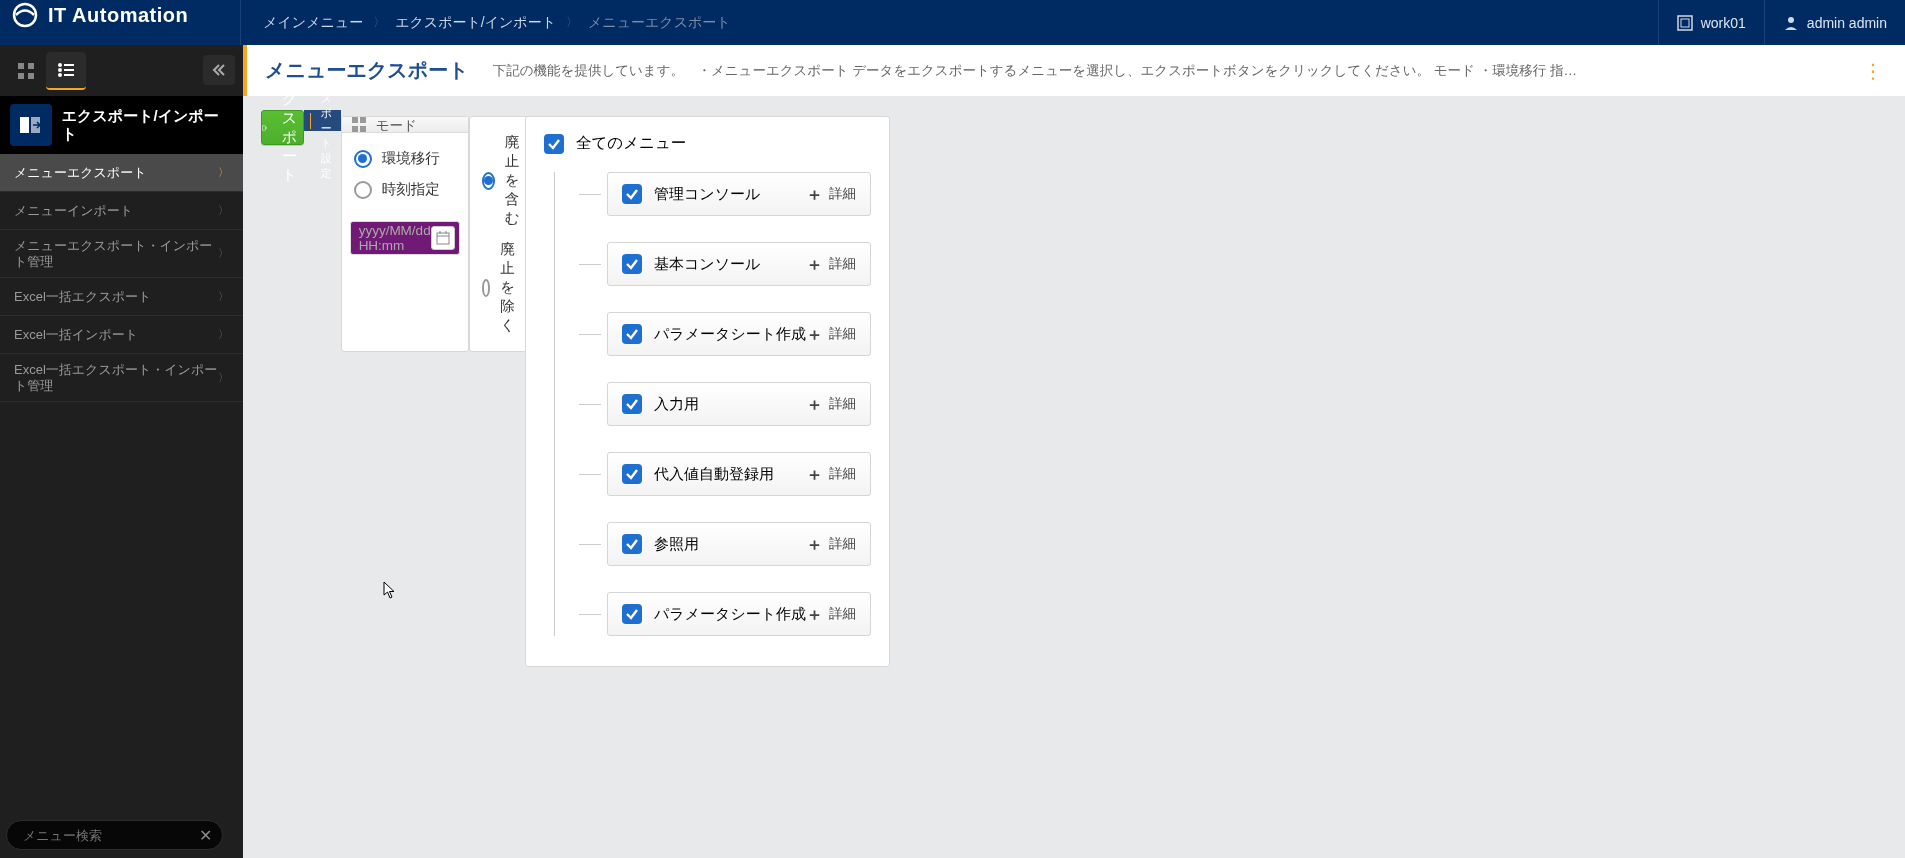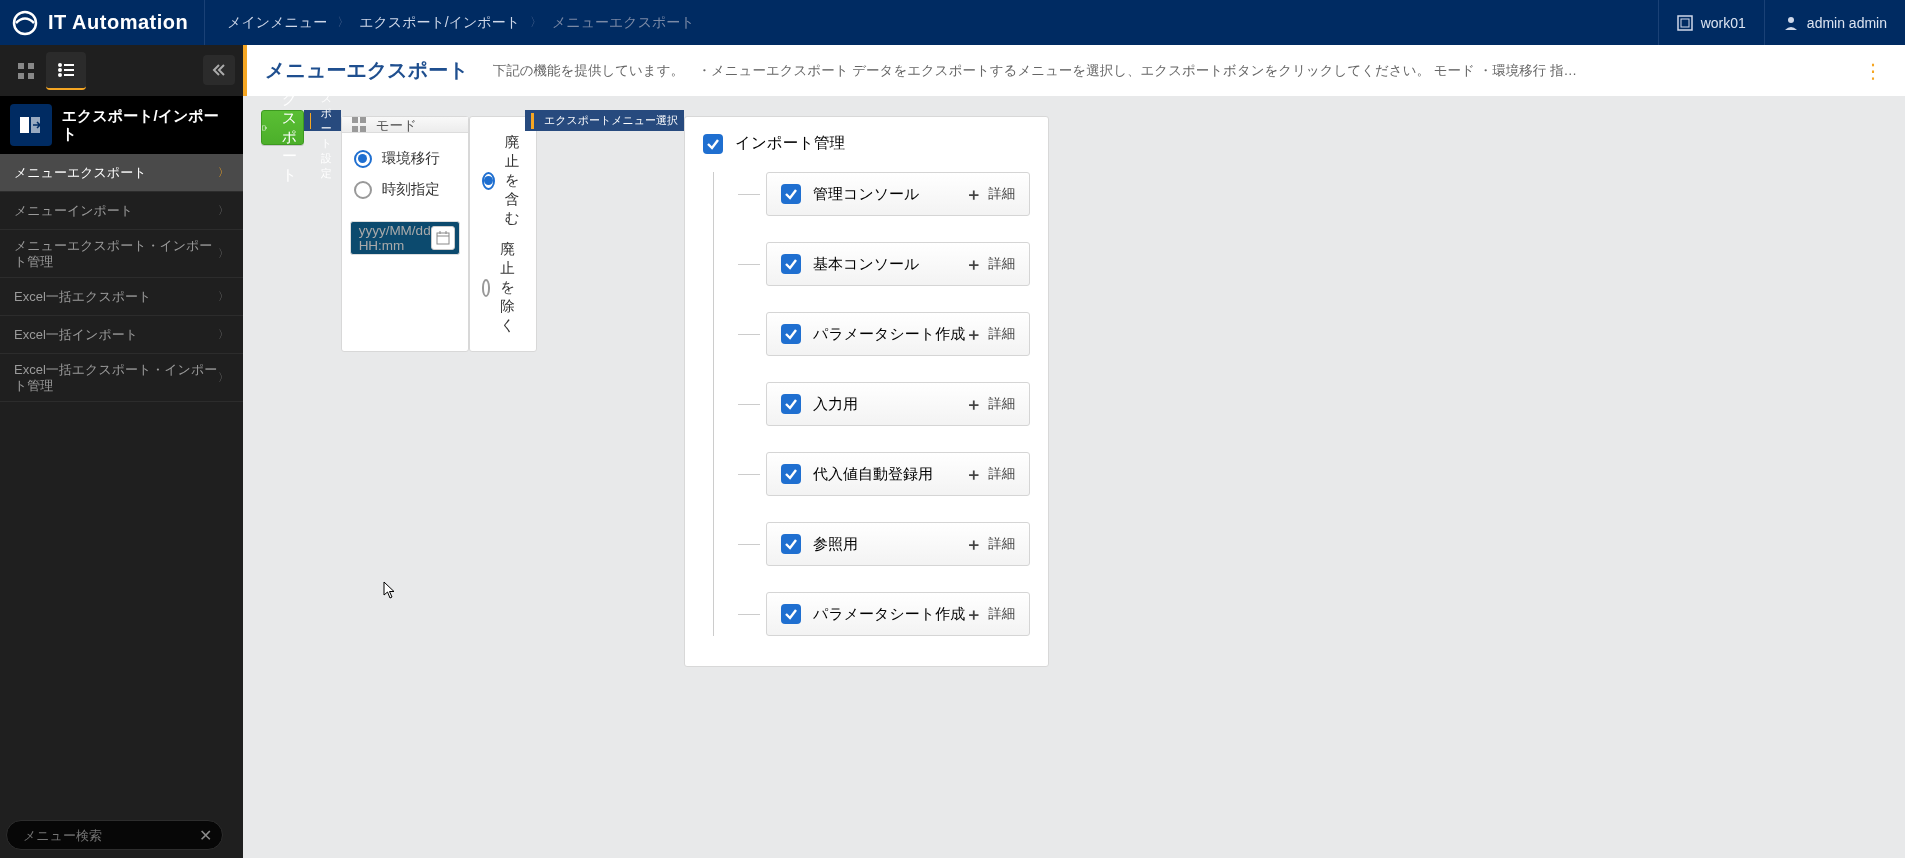--- a/index.html
+++ b/index.html
@@ -1,17 +1,17 @@
 <!DOCTYPE html>
 <html><head>
 <meta charset="utf-8">
 <style>
 * { margin:0; padding:0; box-sizing:border-box; font-family:"Meiryo","Hiragino Kaku Gothic Pro",sans-serif; }
 body { background:#e8e9ea; width:1905px; height:858px; overflow:hidden; position:relative;}
-.topbar { height:45px; background:#002b62; display:flex; align-items:center; color:#fff;}
+.topbar { height:45px; background:#002b62; display:flex; align-items:flex-start; color:#fff;gap:36px;}
 .logo-area { display:flex; align-items:center; padding:0 16px 0 10px; gap:8px;}
 .logo-area svg { flex-shrink:0;}
 .logo-text { font-size:20px; font-weight:bold; letter-spacing:0.5px;}
 .breadcrumb { flex:1; display:flex; align-items:center; gap:10px; font-size:14px; border-left:1px solid #1a4176; padding-left:22px; height:100%;}
 .bc-item { color:#cfd8e9;}
 .bc-item.current { color:#7b8aa6;}
 .bc-sep { color:#4a6590; font-size:12px;}
 .top-right { display:flex; align-items:center; height:100%;}
 .top-box { display:flex; align-items:center; gap:8px; padding:0 18px; height:100%; border-left:1px solid #1a4176; font-size:14px; color:#dce4f1;}
 .top-box svg { flex-shrink:0;}
@@ -45,21 +45,21 @@
 .panel-title::before { content:""; width:3px; height:16px; background:#f5a623; margin-right:10px;}
 .subgroup { border:1px solid #d8d8d8; border-radius:3px; margin-top:6px; background:#fff;}
 .subgroup-head { height:16px; background:linear-gradient(#f9f9f9,#ececec); display:flex; align-items:flex-start; padding:0 10px; font-size:13.5px; color:#555; border-bottom:1px solid #dcdcdc;}
 .sg-ico { width:16px; height:16px; margin-right:8px; display:flex; flex-wrap:wrap; gap:2px;}
 .sg-ico span { width:6px; height:6px; background:#999;}
 .radio-list { padding:10px 8px;}
 .radio-row { display:flex; align-items:center; gap:10px; padding:6px 4px; font-size:14.5px; color:#333;}
 .radio { width:18px; height:18px; border:2px solid #999; border-radius:50%; display:flex; align-items:center; justify-content:center;}
 .radio.sel { border-color:#1f6fd0;}
 .radio.sel::after { content:""; width:9px; height:9px; background:#1f6fd0; border-radius:50%;}
-.date-row { margin:6px 8px 12px; height:34px; background:#0c4a6e; border:1px solid #ddd; border-radius:3px; display:flex; align-items:center; padding:0 4px 0 8px; color:#aaa; font-size:13.5px;}
+.date-row { margin:6px 8px 12px; height:34px; background:#701a75; border:1px solid #ddd; border-radius:3px; display:flex; align-items:center; padding:0 4px 0 8px; color:#aaa; font-size:13.5px;}
 .date-row .cal-ico { width:24px; height:24px; background:#fff; border:1px solid #ccc; border-radius:3px; display:flex; align-items:center; justify-content:center; color:#888;}
 .tree-wrap { border:1px solid #d8d8d8; border-radius:3px; margin-top:6px; background:#fff; padding:16px 18px 4px 18px;}
 .tree-root { display:flex; align-items:center; gap:12px; font-size:15.5px; margin-bottom:18px;}
 .cbx { width:20px; height:20px; background:#1f6fd0; border-radius:4px; display:flex; align-items:center; justify-content:center; color:#fff; flex-shrink:0;}
 .cbx svg { display:block;}
 .tree-children { padding-left:24px; border-left:1px solid #ccc; margin-left:10px;}
 .tree-row-wrap { position:relative; padding-left:28px; margin-bottom:26px;}
 .tree-row-wrap::before { content:""; position:absolute; left:0; top:22px; width:22px; height:1px; background:#ccc;}
 .tree-row { height:44px; background:linear-gradient(#ffffff,#f3f3f3); border:1px solid #d5d5d5; border-radius:3px; display:flex; align-items:center; padding:0 14px;}
 .tree-row .label { flex:1; font-size:15px; margin-left:12px;}
@@ -237,29 +237,28 @@
             <label class="radio-row">
               <span class="radio"></span>
               <span>廃止を除く</span>
             </label>
           </div>
         </div>
       </div>
 
       <div class="right-col col-stack">
         <div style="height:47px;"></div>
-        <div class="panel-title">エクスポートメニュー選択</div>
         <div class="tree-wrap">
           <div class="tree-root">
             <span class="cbx">
                 <svg width="14" height="14" viewBox="0 0 14 14">
                   <path d="M2 7 L6 11 L12 3" stroke="#fff" stroke-width="2.4" fill="none"></path>
                 </svg>
               </span>
-            <span>インポート管理</span>
+            <span>全てのメニュー</span>
           </div>
           <div class="tree-children" id="tree-children">
               <div class="tree-row-wrap">
                 <div class="tree-row">
                   <span class="cbx">
                     <svg width="14" height="14" viewBox="0 0 14 14">
                       <path d="M2 7 L6 11 L12 3" stroke="#fff" stroke-width="2.4" fill="none"></path>
                     </svg>
                   </span>
                   <span class="label">管理コンソール</span>

